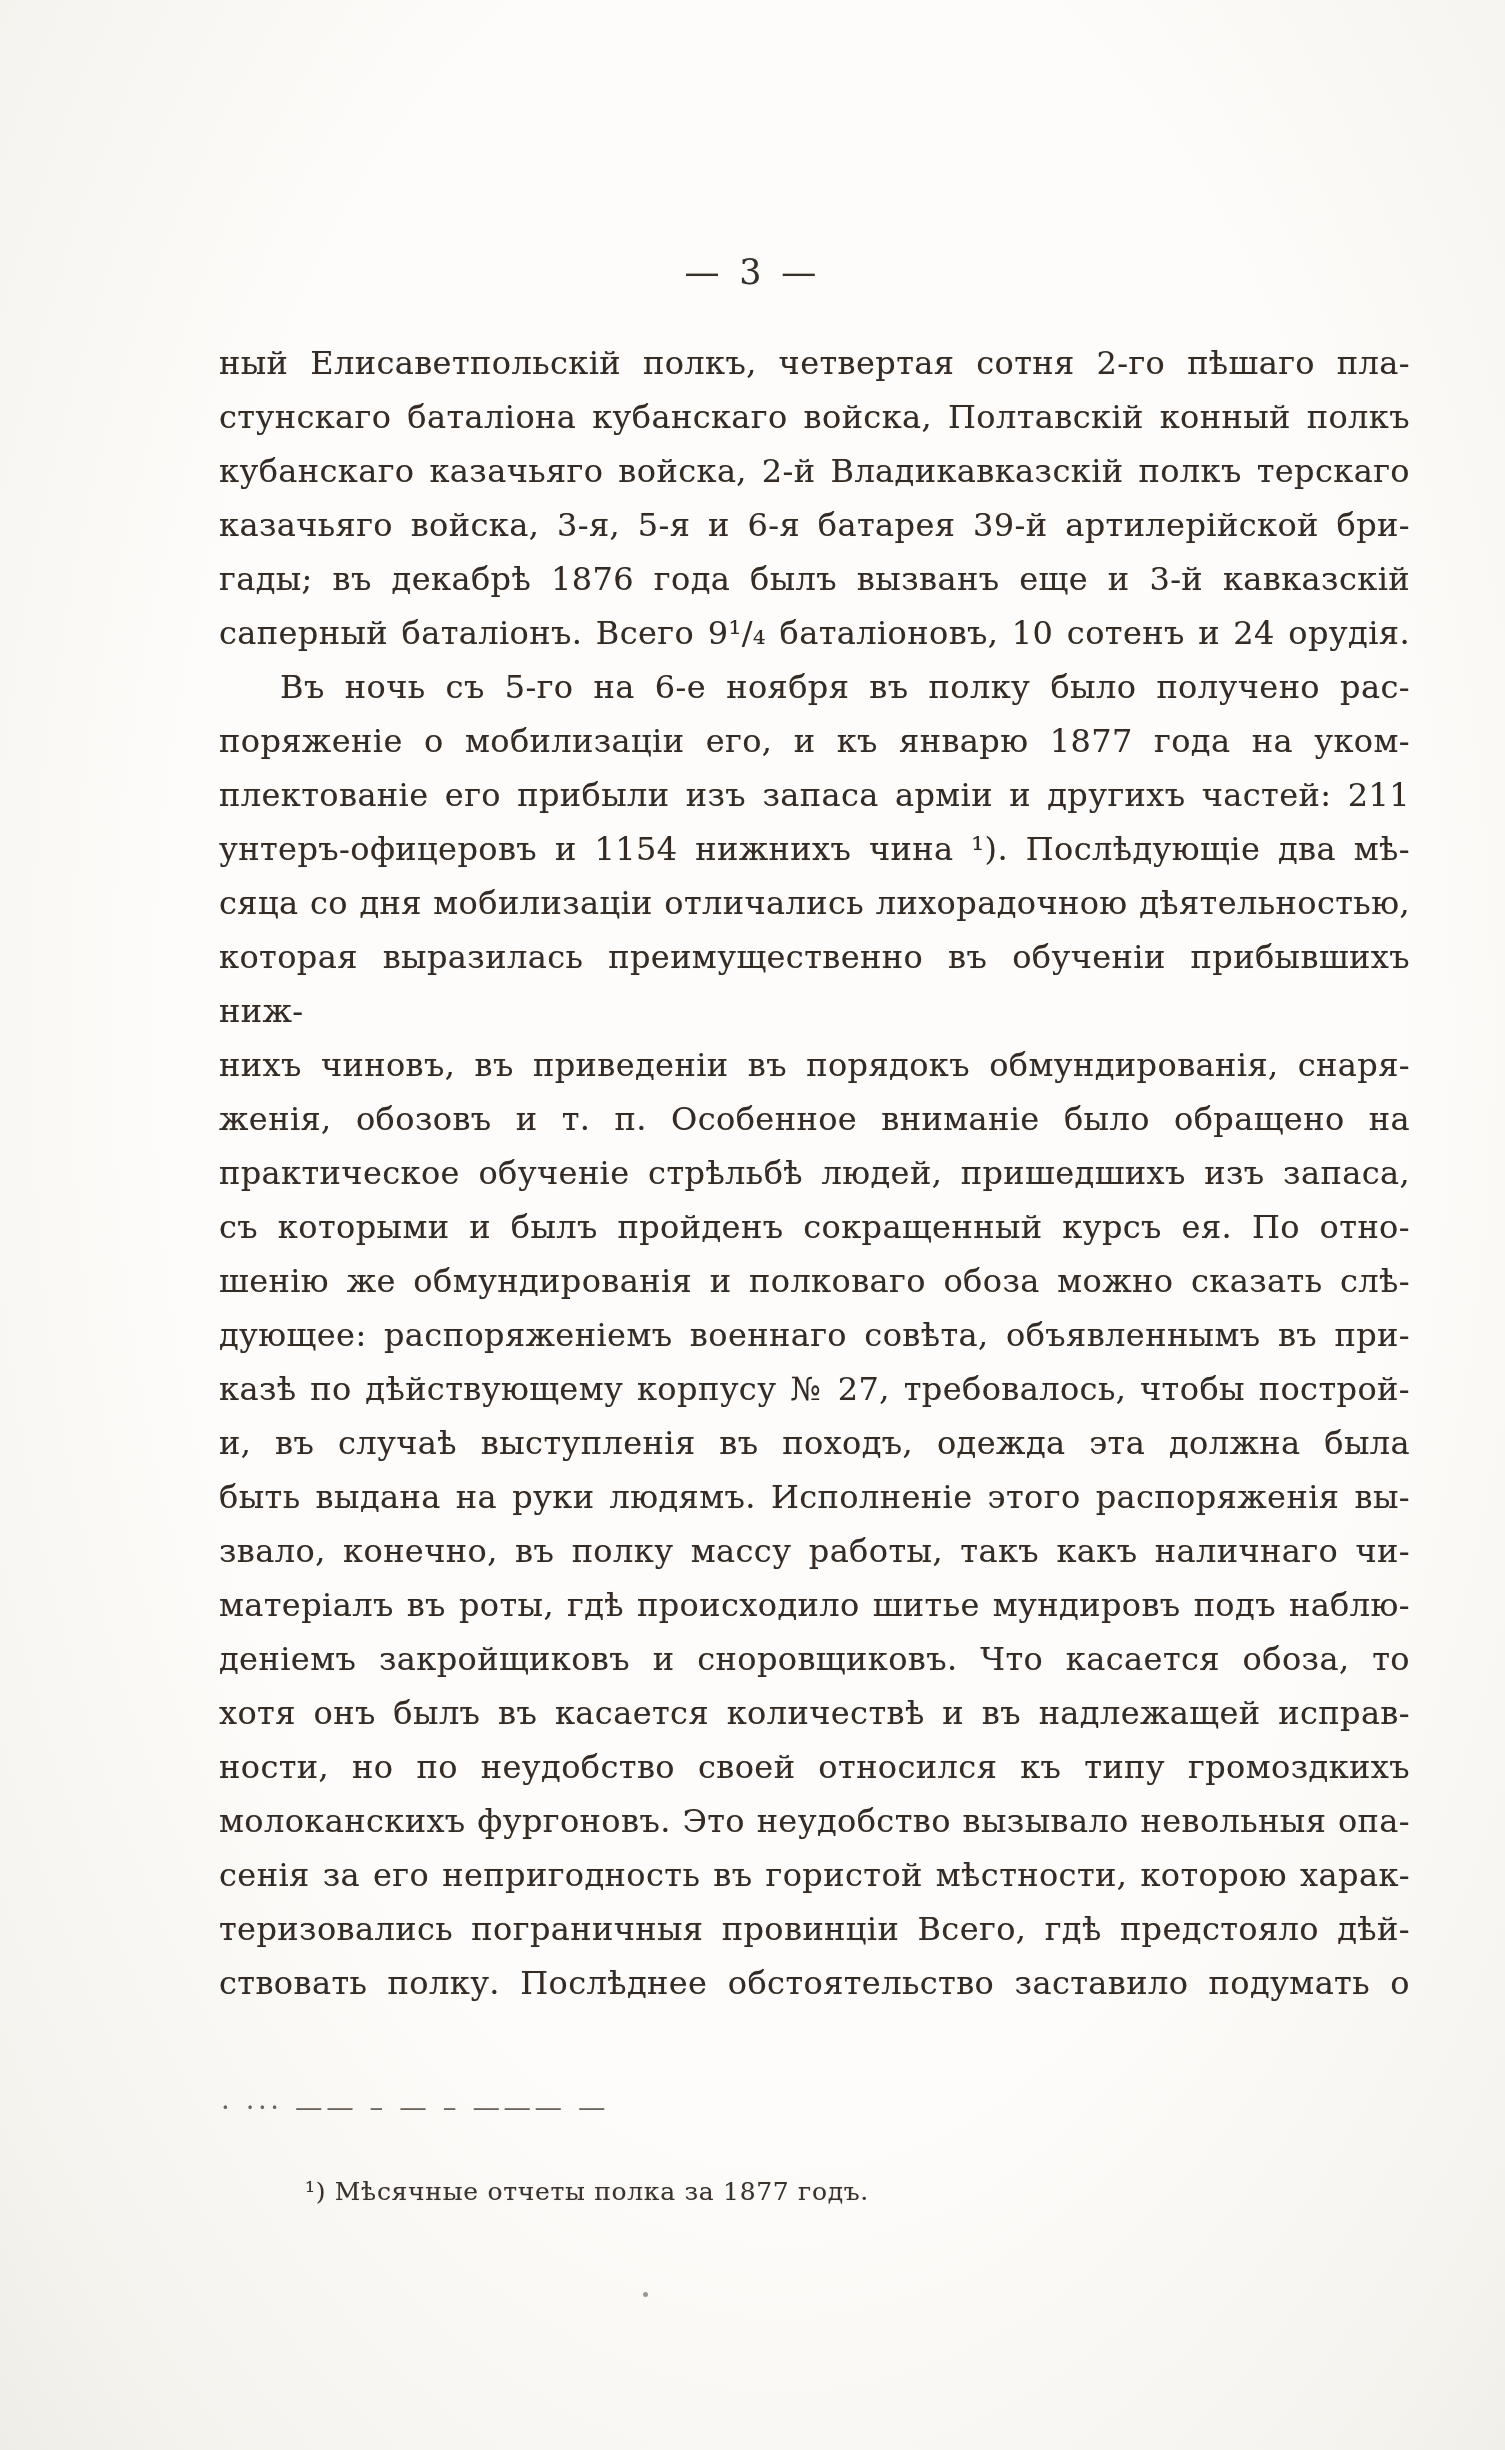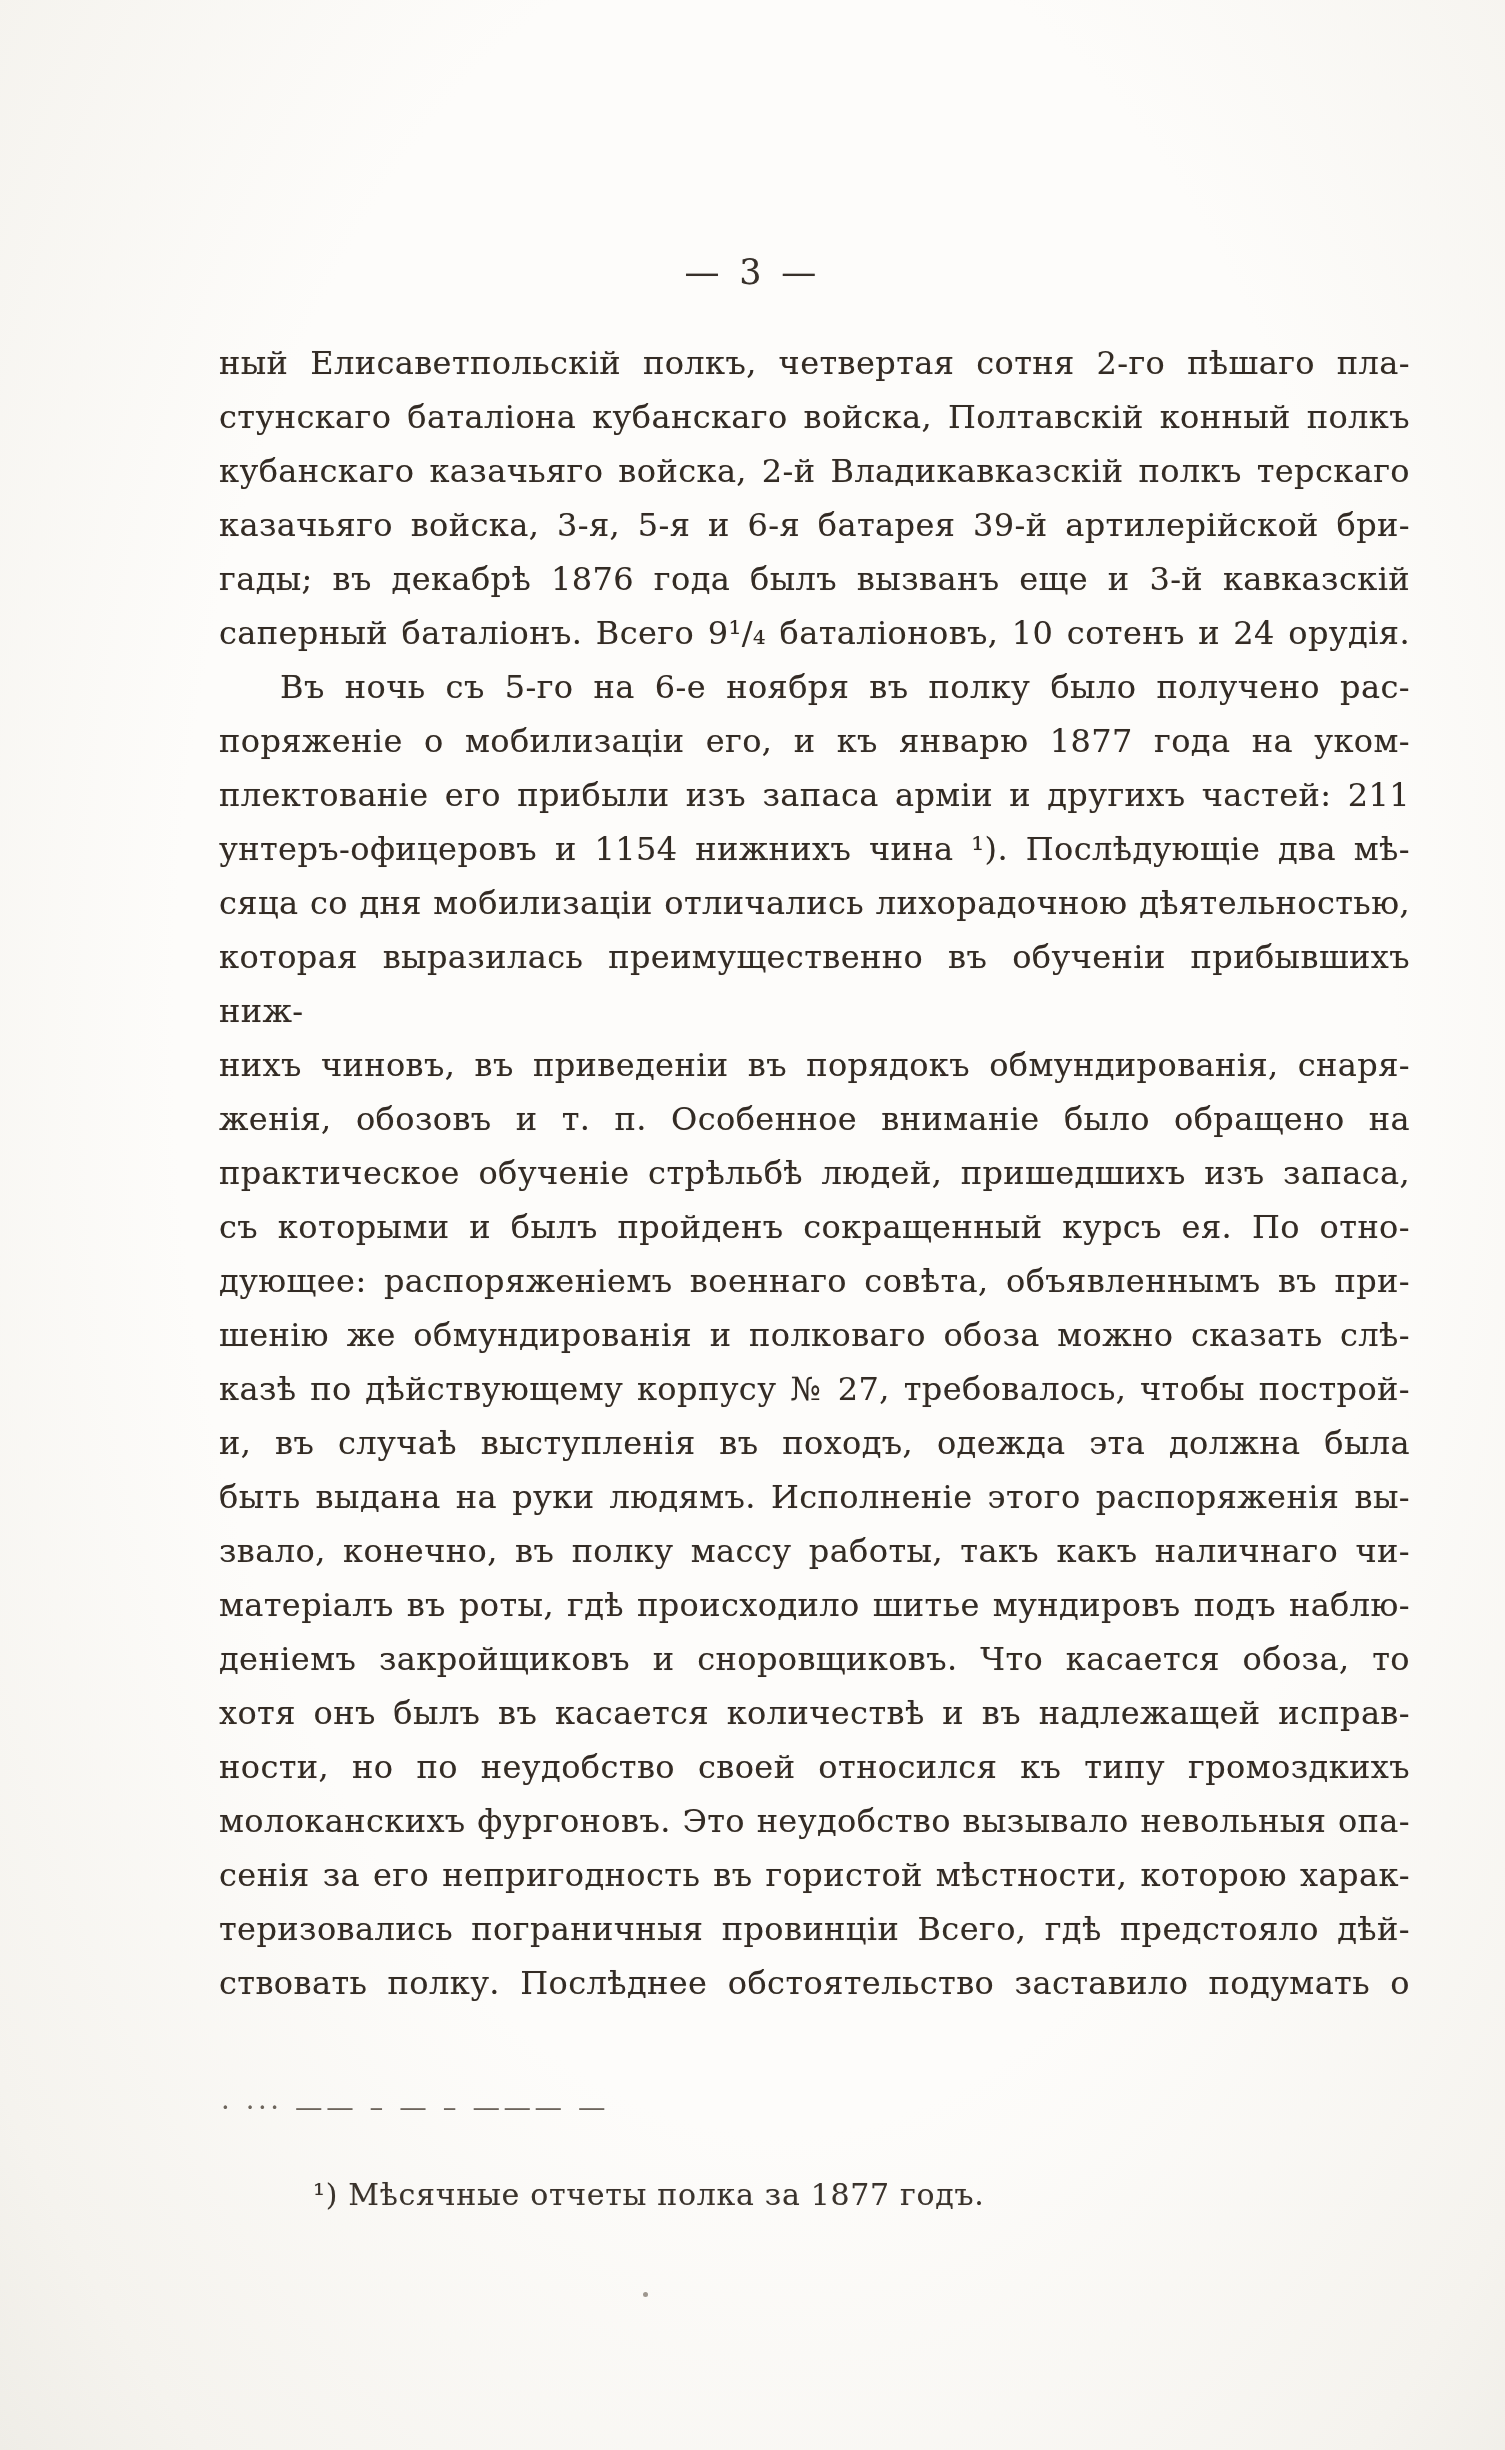--- a/index.html
+++ b/index.html
@@ -56,22 +56,22 @@
     width: 376px;
     font-size: 27.5px;
     color: #554c42;
     letter-spacing: 3.6px;
     white-space: nowrap;
     opacity: 0.85;
   }
   .footnote {
     position: absolute;
     top: 2177px;
-    left: 313px;
-    font-size: 30px;
+    left: 305px;
+    font-size: 25px;
     color: #3a332c;
     letter-spacing: 0.7px;
     text-shadow: 0 0 0.7px rgba(58,51,44,.3);
   }
   .artifact-dot {
     position: absolute;
     top: 2292px;
     left: 643px;
     width: 5px;
     height: 5px;
@@ -97,22 +97,22 @@
       <div class="line indent">Въ ночь съ 5-го на 6-е ноября въ полку было получено рас-</div>
       <div class="line">поряженіе о мобилизаціи его, и къ январю 1877 года на уком-</div>
       <div class="line">плектованіе его прибыли изъ запаса арміи и другихъ частей: 211</div>
       <div class="line">унтеръ-офицеровъ и 1154 нижнихъ чина ¹). Послѣдующіе два мѣ-</div>
       <div class="line">сяца со дня мобилизаціи отличались лихорадочною дѣятельностью,</div>
       <div class="line">которая выразилась преимущественно въ обученіи прибывшихъ ниж-</div>
       <div class="line">нихъ чиновъ, въ приведеніи въ порядокъ обмундированія, снаря-</div>
       <div class="line">женія, обозовъ и т. п. Особенное вниманіе было обращено на</div>
       <div class="line">практическое обученіе стрѣльбѣ людей, пришедшихъ изъ запаса,</div>
       <div class="line">съ которыми и былъ пройденъ сокращенный курсъ ея. По отно-</div>
+      <div class="line">шенію же обмундированія и полковаго обоза можно сказать слѣ-</div>
       <div class="line">дующее: распоряженіемъ военнаго совѣта, объявленнымъ въ при-</div>
-      <div class="line">шенію же обмундированія и полковаго обоза можно сказать слѣ-</div>
       <div class="line">казѣ по дѣйствующему корпусу № 27, требовалось, чтобы построй-</div>
       <div class="line">и, въ случаѣ выступленія въ походъ, одежда эта должна была</div>
       <div class="line">быть выдана на руки людямъ. Исполненіе этого распоряженія вы-</div>
       <div class="line">звало, конечно, въ полку массу работы, такъ какъ наличнаго чи-</div>
       <div class="line">матеріалъ въ роты, гдѣ происходило шитье мундировъ подъ наблю-</div>
       <div class="line">деніемъ закройщиковъ и сноровщиковъ. Что касается обоза, то</div>
       <div class="line">хотя онъ былъ въ касается количествѣ и въ надлежащей исправ-</div>
       <div class="line">ности, но по неудобство своей относился къ типу громоздкихъ</div>
       <div class="line">молоканскихъ фургоновъ. Это неудобство вызывало невольныя опа-</div>
       <div class="line">сенія за его непригодность въ гористой мѣстности, которою харак-</div>

